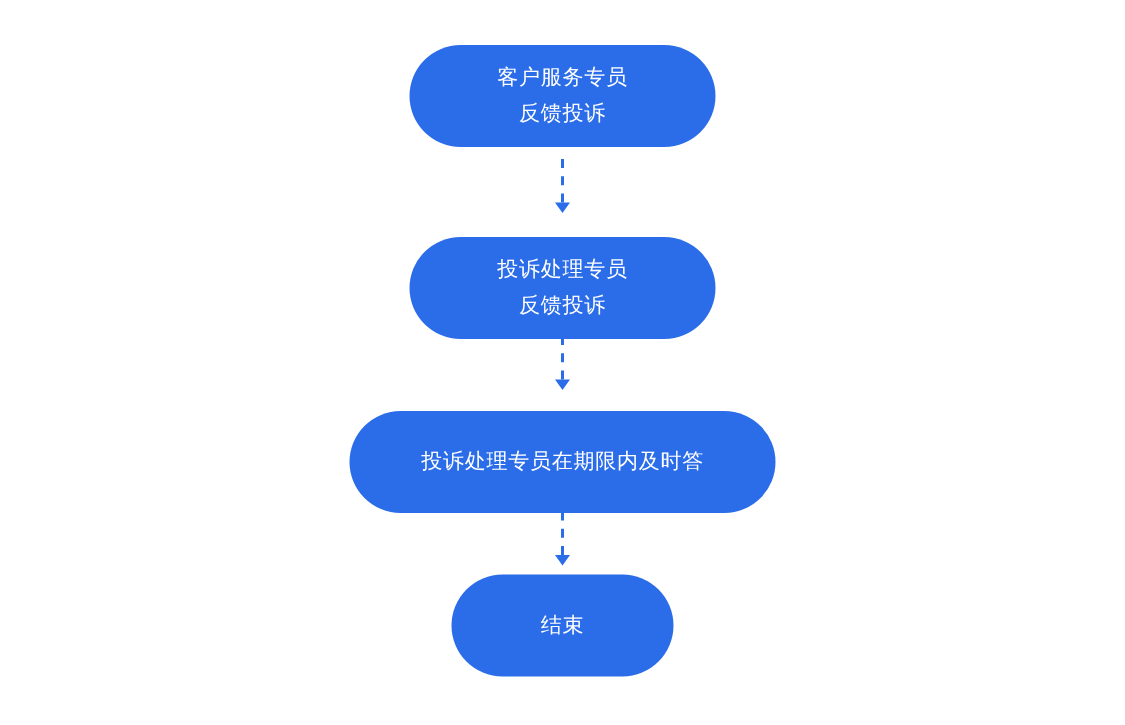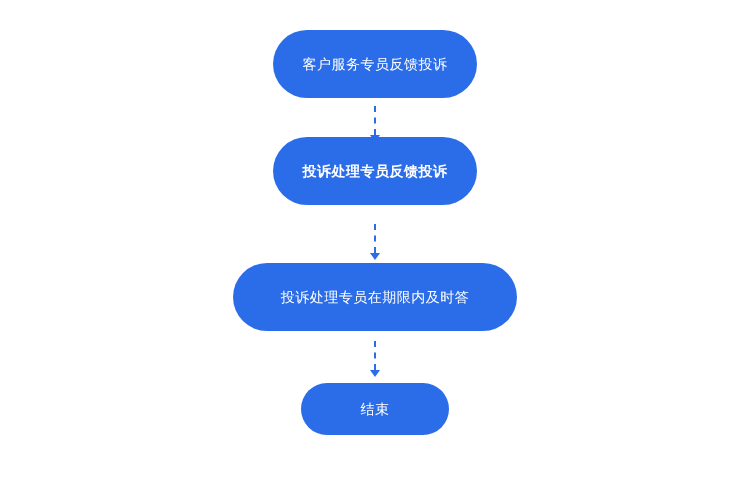--- a/index.html
+++ b/index.html
@@ -14,21 +14,21 @@
     height: 483px;
     background: #ffffff;
     overflow: hidden;
   }
   .node {
     position: absolute;
     background: var(--accent, #2b6de9);
     color: #ffffff;
     border-radius: 34px;
     display: flex;
-    flex-direction: row;
+    flex-direction: column;
     align-items: center;
     justify-content: center;
     text-align: center;
     font-size: 14px;
     line-height: 24px;
     letter-spacing: 0.5px;
     box-sizing: border-box;
     padding: 0 10px;
   }
   .connector {
@@ -59,36 +59,36 @@
   <div class="node" style="left:273px; top:30px; width:204px; height:68px;">
     <span>客户服务专员</span>
     <span>反馈投诉</span>
   </div>
 
   <div class="connector" style="left:369px; top:106px; height:36px;">
     <div class="shaft"></div>
     <div class="head"></div>
   </div>
 
-  <div class="node" style="left:273px; top:137px; width:204px; height:68px;font-weight:bold;">
+  <div class="node" style="left:273px; top:158px; width:204px; height:68px;">
     <span>投诉处理专员</span>
     <span>反馈投诉</span>
   </div>
 
   <div class="connector" style="left:369px; top:224px; height:36px;">
     <div class="shaft"></div>
     <div class="head"></div>
   </div>
 
-  <div class="node" style="left:233px; top:263px; width:284px; height:68px;">
+  <div class="node" style="left:233px; top:274px; width:284px; height:68px;">
     <span>投诉处理专员在期限内及时答</span>
   </div>
 
   <div class="connector" style="left:369px; top:341px; height:36px;">
     <div class="shaft"></div>
     <div class="head"></div>
   </div>
 
-  <div class="node" style="left:301px; top:383px; width:148px; height:52px;">
+  <div class="node" style="left:301px; top:383px; width:148px; height:68px;">
     <span>结束</span>
   </div>
 
 </div>
 
 </body></html>

